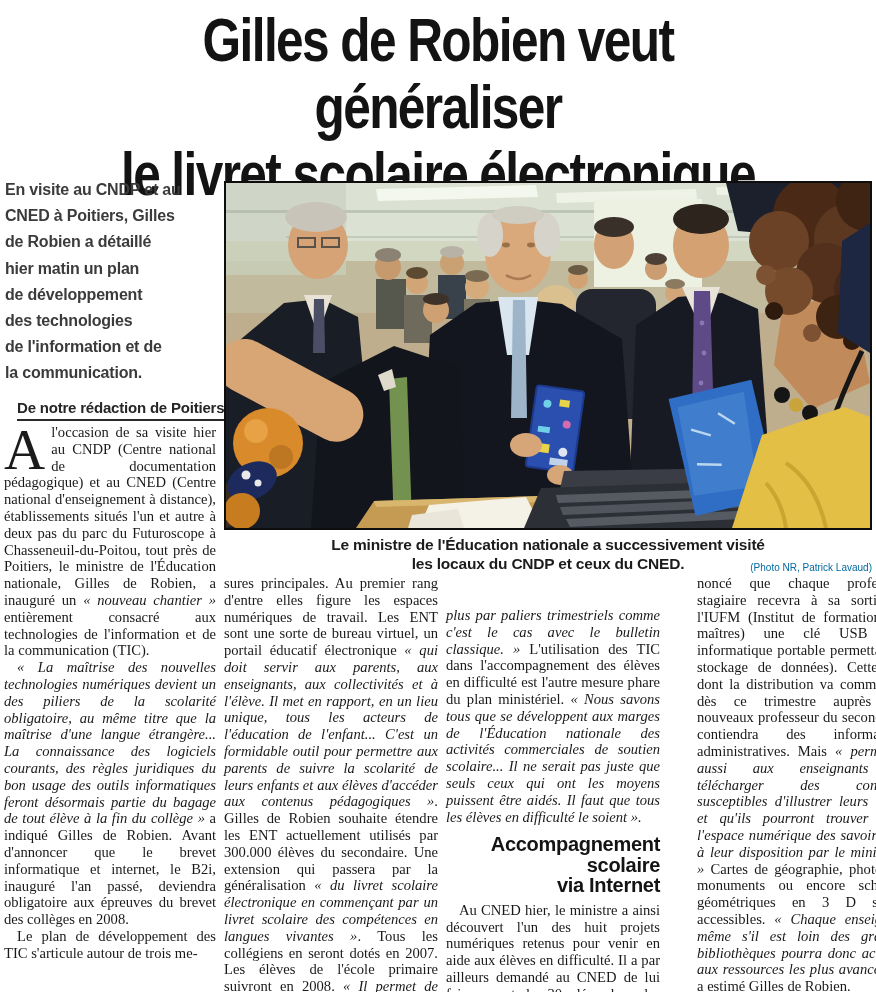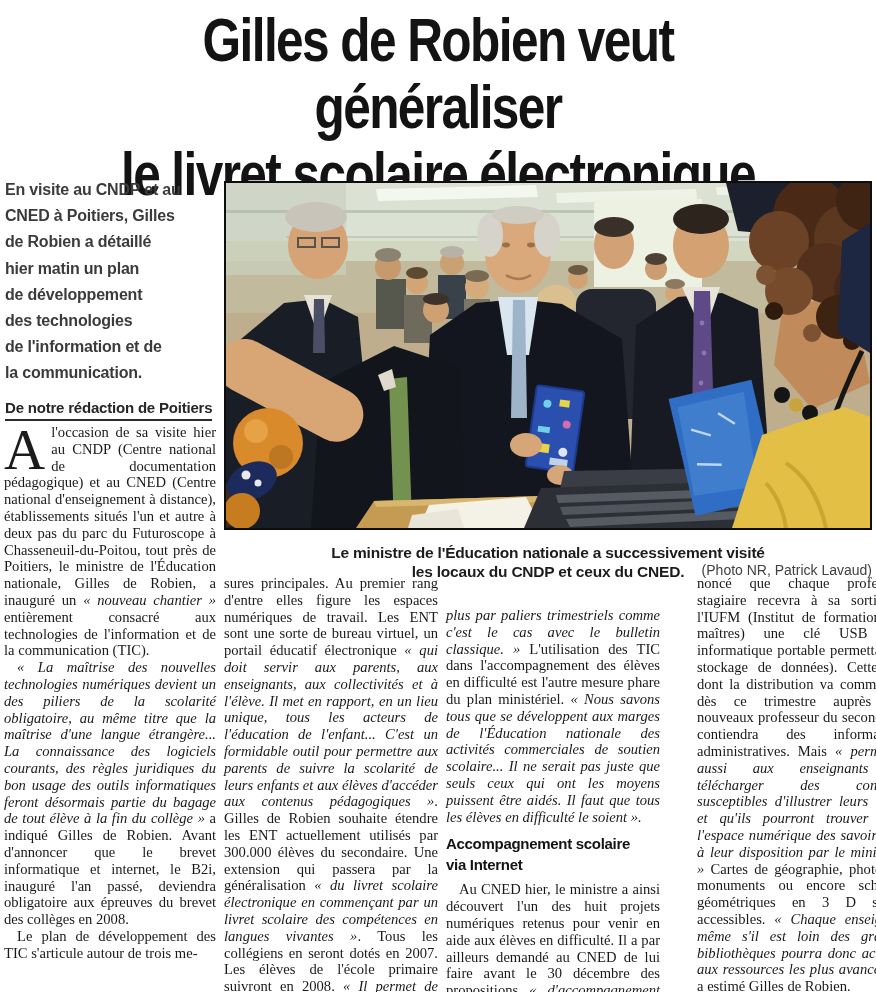--- a/index.html
+++ b/index.html
@@ -7,46 +7,46 @@
   .page{position:relative;width:716px;height:992px;background:#ffffff;}
 
   .headline{position:absolute;top:6px;left:0;width:876px;margin:0;text-align:center;
     font-family:"Liberation Sans",sans-serif;font-weight:bold;font-size:62px;line-height:67px;
     color:#131313;letter-spacing:-2px;transform:scaleX(0.80);transform-origin:50% 0;white-space:pre-line;}
 
   .standfirst{position:absolute;left:5px;top:177px;width:215px;
     font-family:"Liberation Sans",sans-serif;font-weight:bold;font-size:16px;line-height:26.2px;
     color:#3b3b3b;white-space:pre-line;letter-spacing:-0.2px;}
 
-  .dateline{position:absolute;left:5px;top:399px;display:inline-block;
+  .dateline{position:absolute;left:17px;top:399px;display:inline-block;
     font-family:"Liberation Sans",sans-serif;font-weight:bold;font-size:15px;color:#262626;
     padding-bottom:3px;border-bottom:2px solid #2a2a2a;letter-spacing:-0.2px;}
 
   .photo-frame{position:absolute;left:224px;top:181px;width:648px;height:349px;
     box-sizing:border-box;border:2px solid #0e0e0e;background:#bfae8e;overflow:hidden;}
   .photo-frame svg{display:block;width:100%;height:100%;}
 
   .caption{position:absolute;left:224px;top:536px;width:648px;text-align:center;
     font-family:"Liberation Sans",sans-serif;font-weight:bold;font-size:15.5px;line-height:18.5px;
-    color:#1c1c1c;white-space:pre-line;letter-spacing:-0.2px;margin-top:8px;}
+    color:#1c1c1c;white-space:pre-line;letter-spacing:-0.2px;}
   .credit{position:absolute;left:224px;top:562px;width:648px;text-align:right;
-    font-family:"Liberation Sans",sans-serif;font-size:14px;color:#404040;}
+    font-family:"Liberation Sans",sans-serif;font-size:10px;color:#0369a1;}
 
   .col{position:absolute;text-align:justify;color:#191919;
     font-family:"Liberation Serif",serif;font-size:14.6px;line-height:16.8px;hyphens:auto;}
   #col1{left:4px;top:424px;width:212px;height:568px;}
   #col2{left:224px;top:575px;width:214px;height:417px;}
   #col3{left:446px;top:575px;width:214px;height:417px;margin-top:32px;}
   #col4{left:665px;top:575px;width:211px;height:417px;margin-left:32px;}
 
   .para{margin:0;}
   .para.indent{text-indent:13px;}
   .dropcap{float:left;font-size:57px;line-height:45px;padding:3px 6px 0 0;color:#1b1b1b;}
-  h3.subhead{font-family:"Liberation Sans",sans-serif;font-weight:bold;font-size:15px;line-height:20.5px;
-    text-align:left;margin:9px 0 6px;color:#141414;letter-spacing:-0.3px;white-space:pre-line;}
+  h3.subhead{font-family:"Liberation Sans",sans-serif;font-weight:bold;font-size:20px;line-height:20.5px;
+    text-align:right;margin:9px 0 6px;color:#141414;letter-spacing:-0.3px;white-space:pre-line;}
 </style>
 </head>
 <body>
 
 <div class="page">
 
   <h1 class="headline">Gilles de Robien veut généraliser
 le livret scolaire électronique</h1>
 
   <div class="standfirst">En visite au CNDP et au

